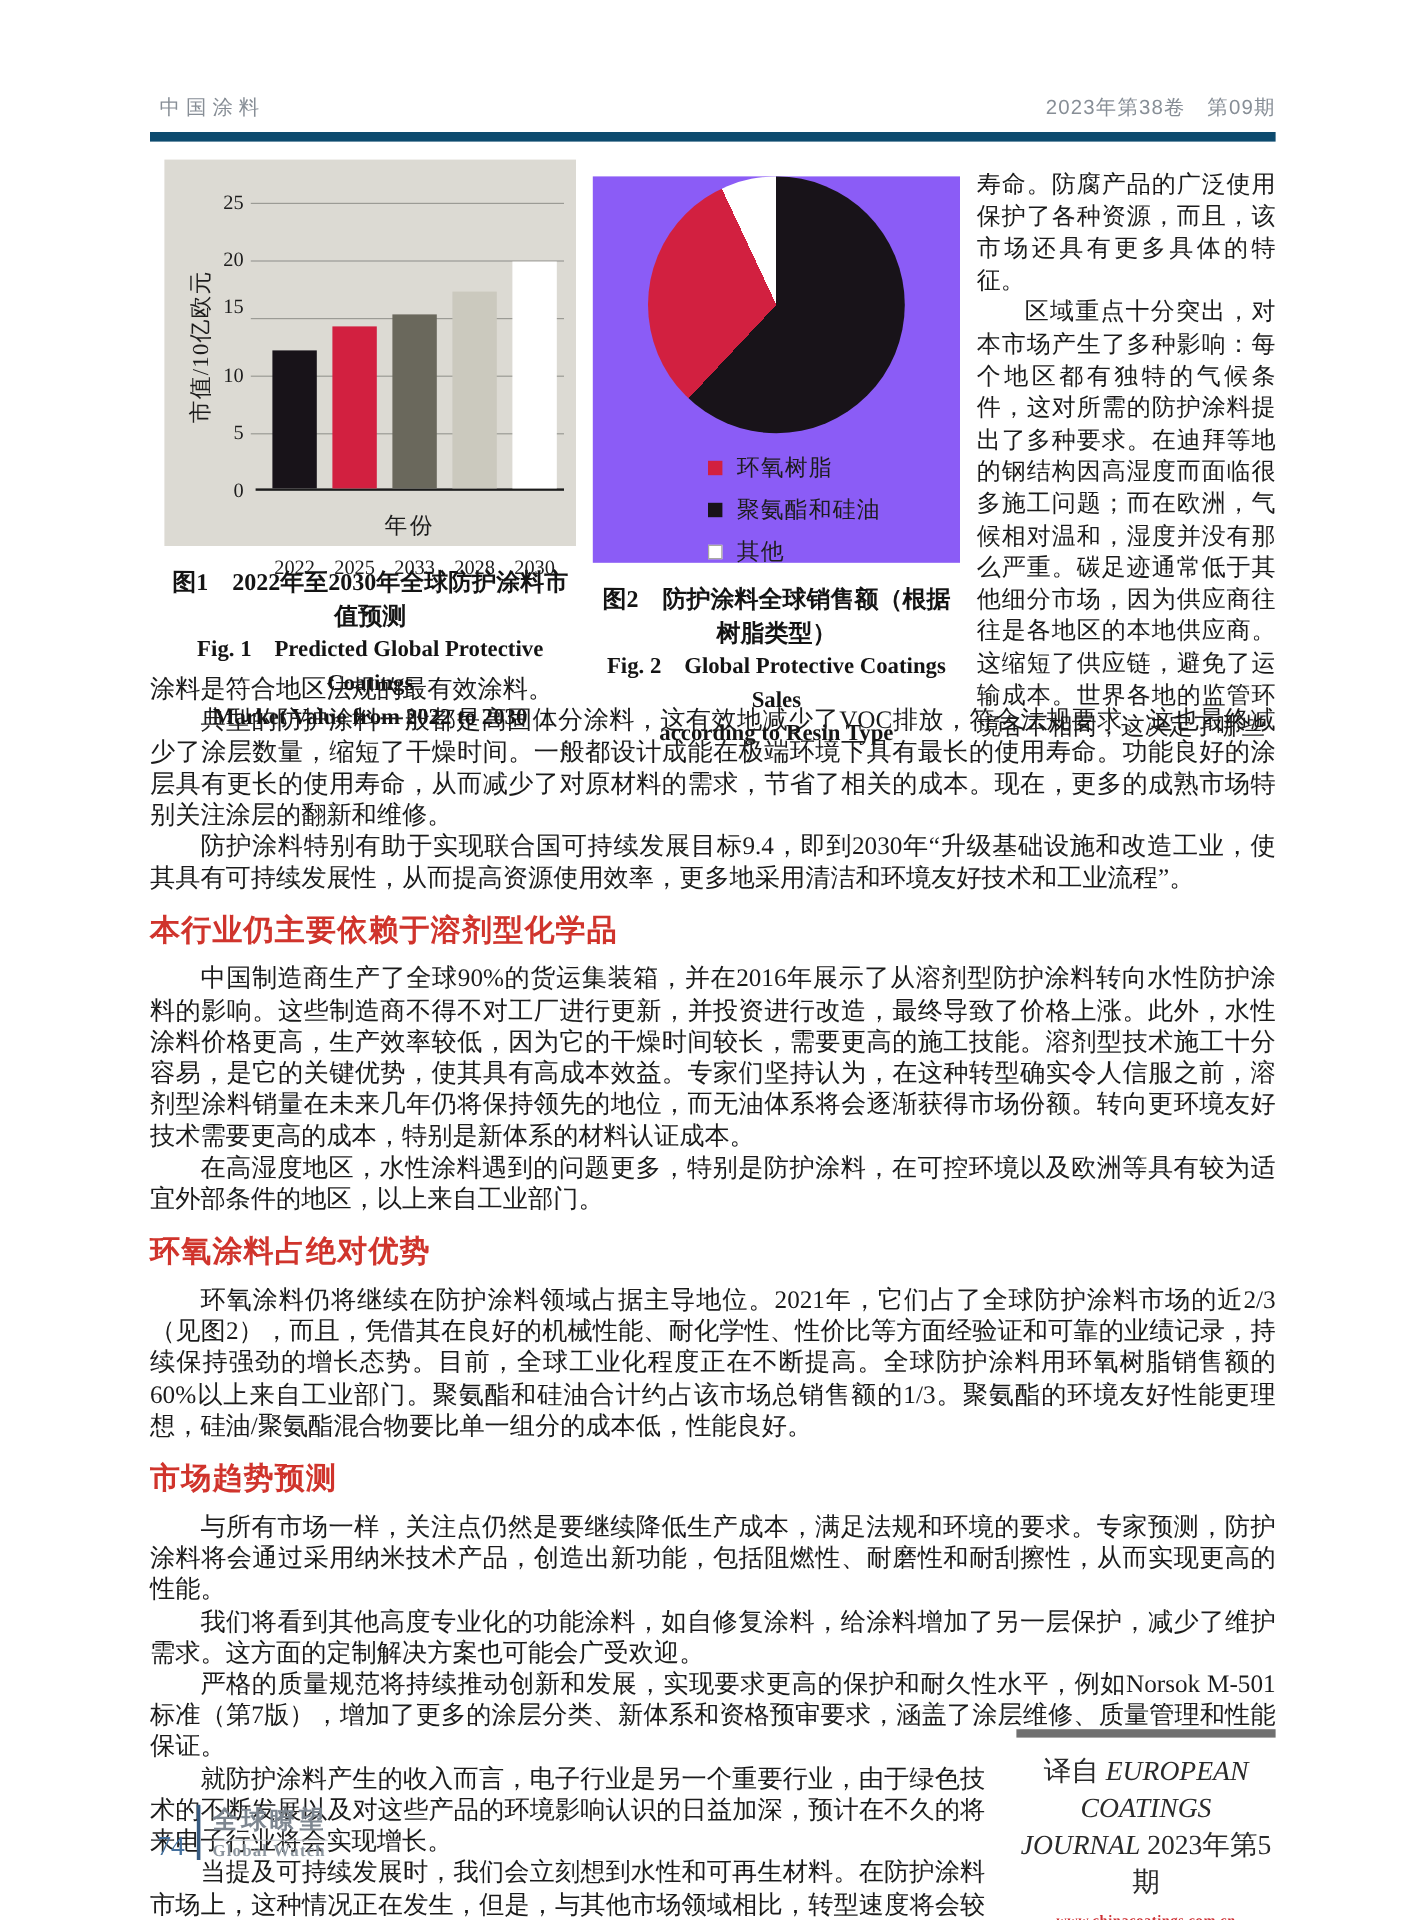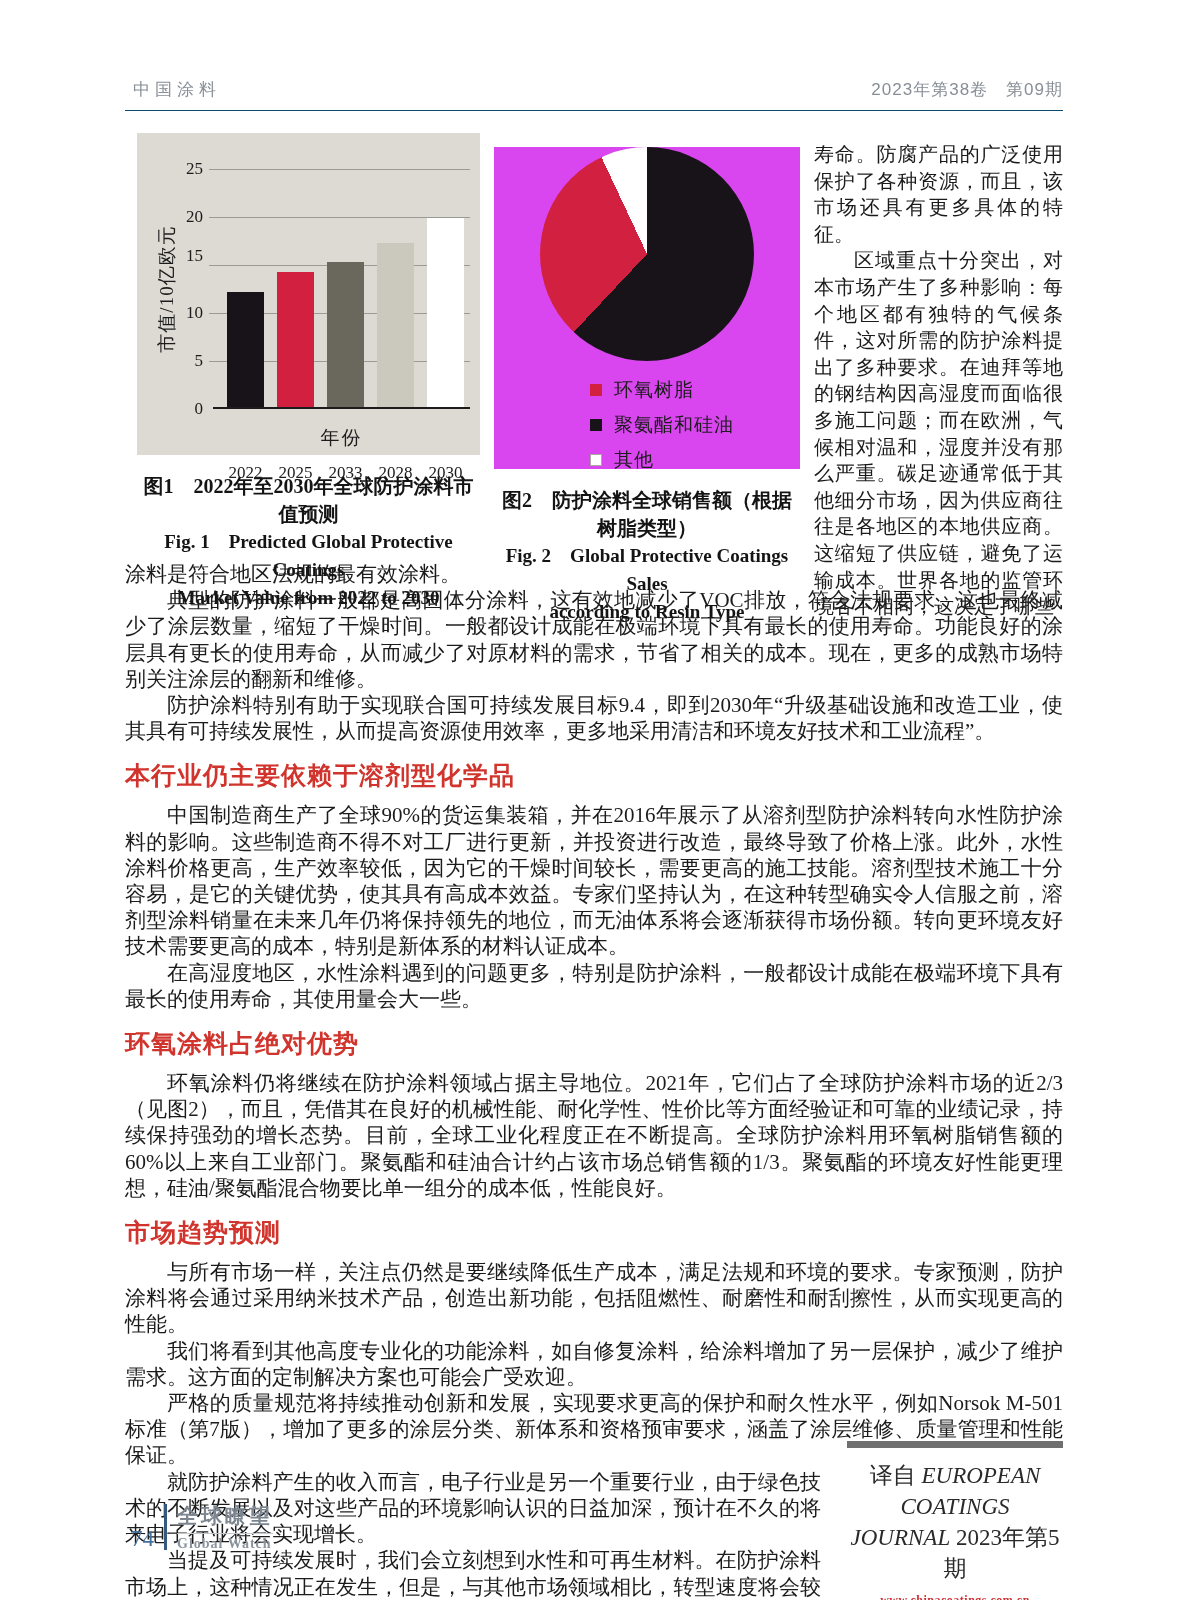--- a/index.html
+++ b/index.html
@@ -8,21 +8,21 @@
     position:relative; width:1187px; height:1600px; margin:0 auto;
     background:#ffffff; overflow:hidden;
     font-family:"Liberation Serif","DejaVu Serif",serif;
     color:#1f1f1f;
   }
 
   
   .header {
     position:absolute; left:125px; top:78px; width:938px;
     display:flex; justify-content:space-between; align-items:flex-end;
-    border-bottom:1px solid #0c4a6e; padding-bottom:9px;
+    border-bottom:8px solid #0c4a6e; padding-bottom:9px;
     color:#878e96; font-size:17px;
     font-family:"Liberation Sans","DejaVu Sans",sans-serif;
   }
   .header .jname { letter-spacing:5px; padding-left:8px; }
   .header .issue { letter-spacing:1px; }
 
   
   .figures { position:absolute; left:137px; top:133px; width:926px; }
   .fig-col { position:absolute; top:0; }
   .fig1-col { left:0; width:343px; }
@@ -160,21 +160,21 @@
         <div class="x-axis-label">年份</div>
       </div>
       <div class="caption">
         <div class="zh">图1　2022年至2030年全球防护涂料市值预测</div>
         <div class="en">Fig. 1　Predicted Global Protective Coatings</div>
         <div class="en">Market Value from 2022 to 2030</div>
       </div>
     </div>
 
     <div class="fig-col fig2-col">
-      <div class="chart-panel" style="background: #d946ef;">
+      <div class="chart-panel" style="background: #8b5cf6;">
         <div id="pie-circle" style="background: conic-gradient(rgb(24, 19, 25) 0%, rgb(24, 19, 25) 62%, rgb(210, 32, 64) 62%, rgb(210, 32, 64) 93%, rgb(255, 255, 255) 93%, rgb(255, 255, 255) 100%);"></div>
         <div id="pie-legend">
             <div class="leg-row">
               <span class="swatch" style="background: rgb(210, 32, 64);"></span>
               <span class="leg-label">环氧树脂</span>
             </div>
             <div class="leg-row">
               <span class="swatch" style="background: rgb(24, 19, 25);"></span>
               <span class="leg-label">聚氨酯和硅油</span>
             </div>
@@ -197,21 +197,21 @@
     </div>
   </div>
 
   <div class="body-main">
     <div id="flow-1">
         <p class="body-p">涂料是符合地区法规的最有效涂料。</p>
         <p class="body-p indent">典型的防护涂料一般都是高固体分涂料，这有效地减少了VOC排放，符合法规要求。这也最终减少了涂层数量，缩短了干燥时间。一般都设计成能在极端环境下具有最长的使用寿命。功能良好的涂层具有更长的使用寿命，从而减少了对原材料的需求，节省了相关的成本。现在，更多的成熟市场特别关注涂层的翻新和维修。</p>
         <p class="body-p indent">防护涂料特别有助于实现联合国可持续发展目标9.4，即到2030年“升级基础设施和改造工业，使其具有可持续发展性，从而提高资源使用效率，更多地采用清洁和环境友好技术和工业流程”。</p>
         <h2 class="sec-head" style="color: rgb(208, 52, 44);">本行业仍主要依赖于溶剂型化学品</h2>
         <p class="body-p indent">中国制造商生产了全球90%的货运集装箱，并在2016年展示了从溶剂型防护涂料转向水性防护涂料的影响。这些制造商不得不对工厂进行更新，并投资进行改造，最终导致了价格上涨。此外，水性涂料价格更高，生产效率较低，因为它的干燥时间较长，需要更高的施工技能。溶剂型技术施工十分容易，是它的关键优势，使其具有高成本效益。专家们坚持认为，在这种转型确实令人信服之前，溶剂型涂料销量在未来几年仍将保持领先的地位，而无油体系将会逐渐获得市场份额。转向更环境友好技术需要更高的成本，特别是新体系的材料认证成本。</p>
-        <p class="body-p indent">在高湿度地区，水性涂料遇到的问题更多，特别是防护涂料，一般都设计成能在极端环境下具有最长的使用寿命，其使用量会大一些。</p>
+        <p class="body-p indent">在高湿度地区，水性涂料遇到的问题更多，特别是防护涂料，在可控环境以及欧洲等具有较为适宜外部条件的地区，以上来自工业部门。</p>
         <h2 class="sec-head" style="color: rgb(208, 52, 44);">环氧涂料占绝对优势</h2>
         <p class="body-p indent">环氧涂料仍将继续在防护涂料领域占据主导地位。2021年，它们占了全球防护涂料市场的近2/3（见图2），而且，凭借其在良好的机械性能、耐化学性、性价比等方面经验证和可靠的业绩记录，持续保持强劲的增长态势。目前，全球工业化程度正在不断提高。全球防护涂料用环氧树脂销售额的60%以上来自工业部门。聚氨酯和硅油合计约占该市场总销售额的1/3。聚氨酯的环境友好性能更理想，硅油/聚氨酯混合物要比单一组分的成本低，性能良好。</p>
         <h2 class="sec-head" style="color: rgb(208, 52, 44);">市场趋势预测</h2>
         <p class="body-p indent">与所有市场一样，关注点仍然是要继续降低生产成本，满足法规和环境的要求。专家预测，防护涂料将会通过采用纳米技术产品，创造出新功能，包括阻燃性、耐磨性和耐刮擦性，从而实现更高的性能。</p>
         <p class="body-p indent">我们将看到其他高度专业化的功能涂料，如自修复涂料，给涂料增加了另一层保护，减少了维护需求。这方面的定制解决方案也可能会广受欢迎。</p>
         <p class="body-p indent">严格的质量规范将持续推动创新和发展，实现要求更高的保护和耐久性水平，例如Norsok M-501标准（第7版），增加了更多的涂层分类、新体系和资格预审要求，涵盖了涂层维修、质量管理和性能保证。</p>
       </div>
     <div class="wrap-zone">
       <aside class="source-box">
         <div class="bar-top"></div>

